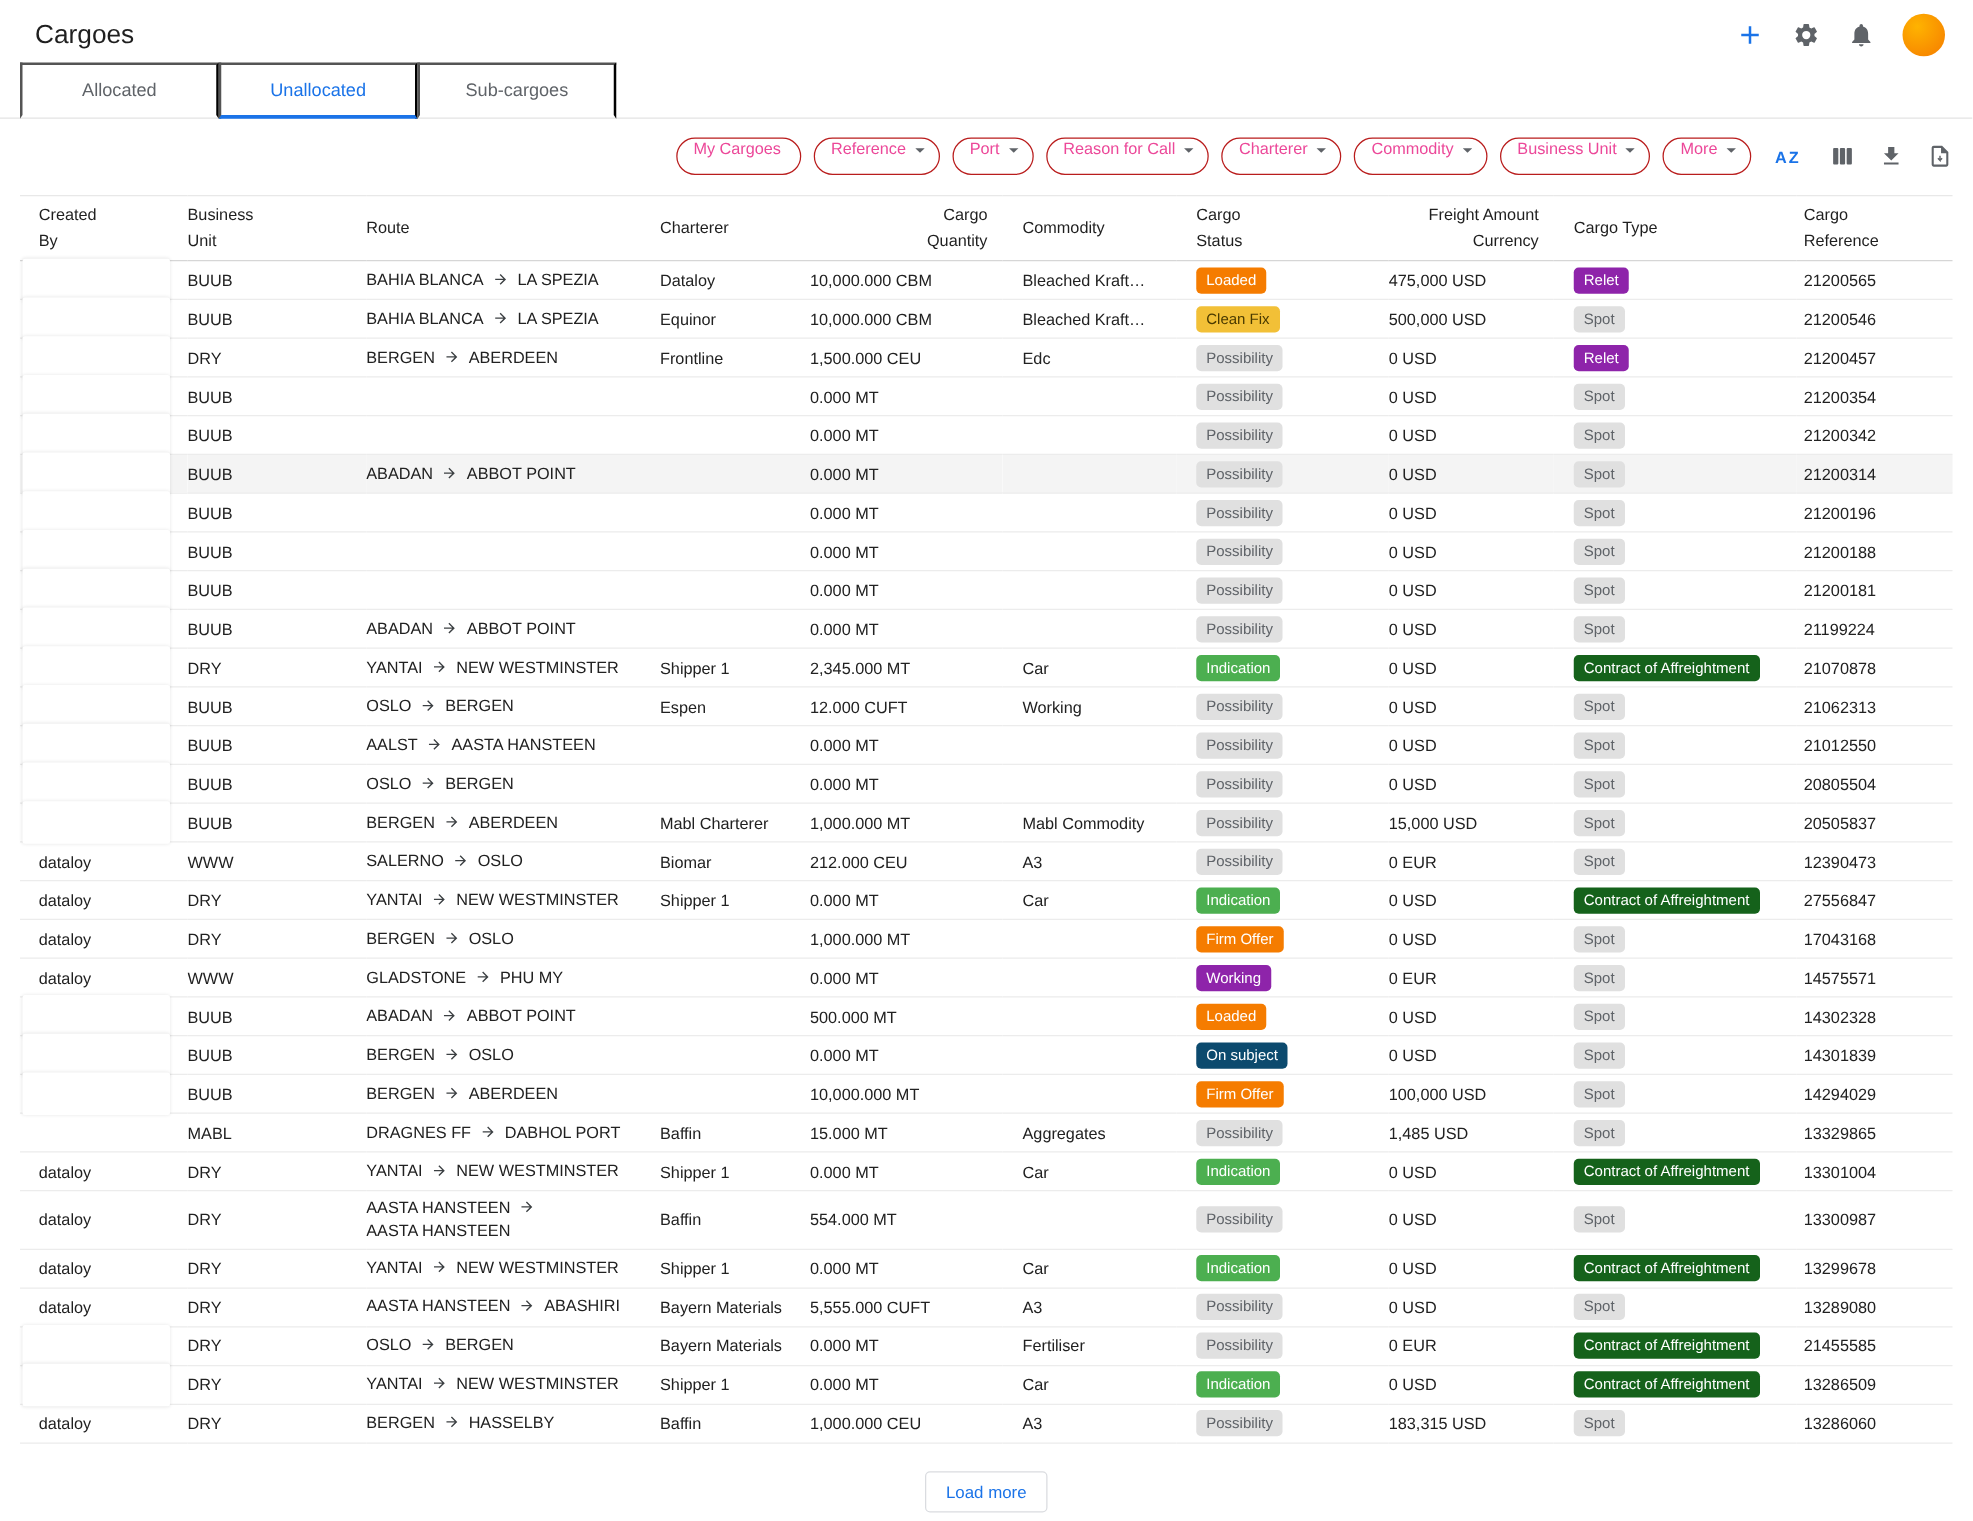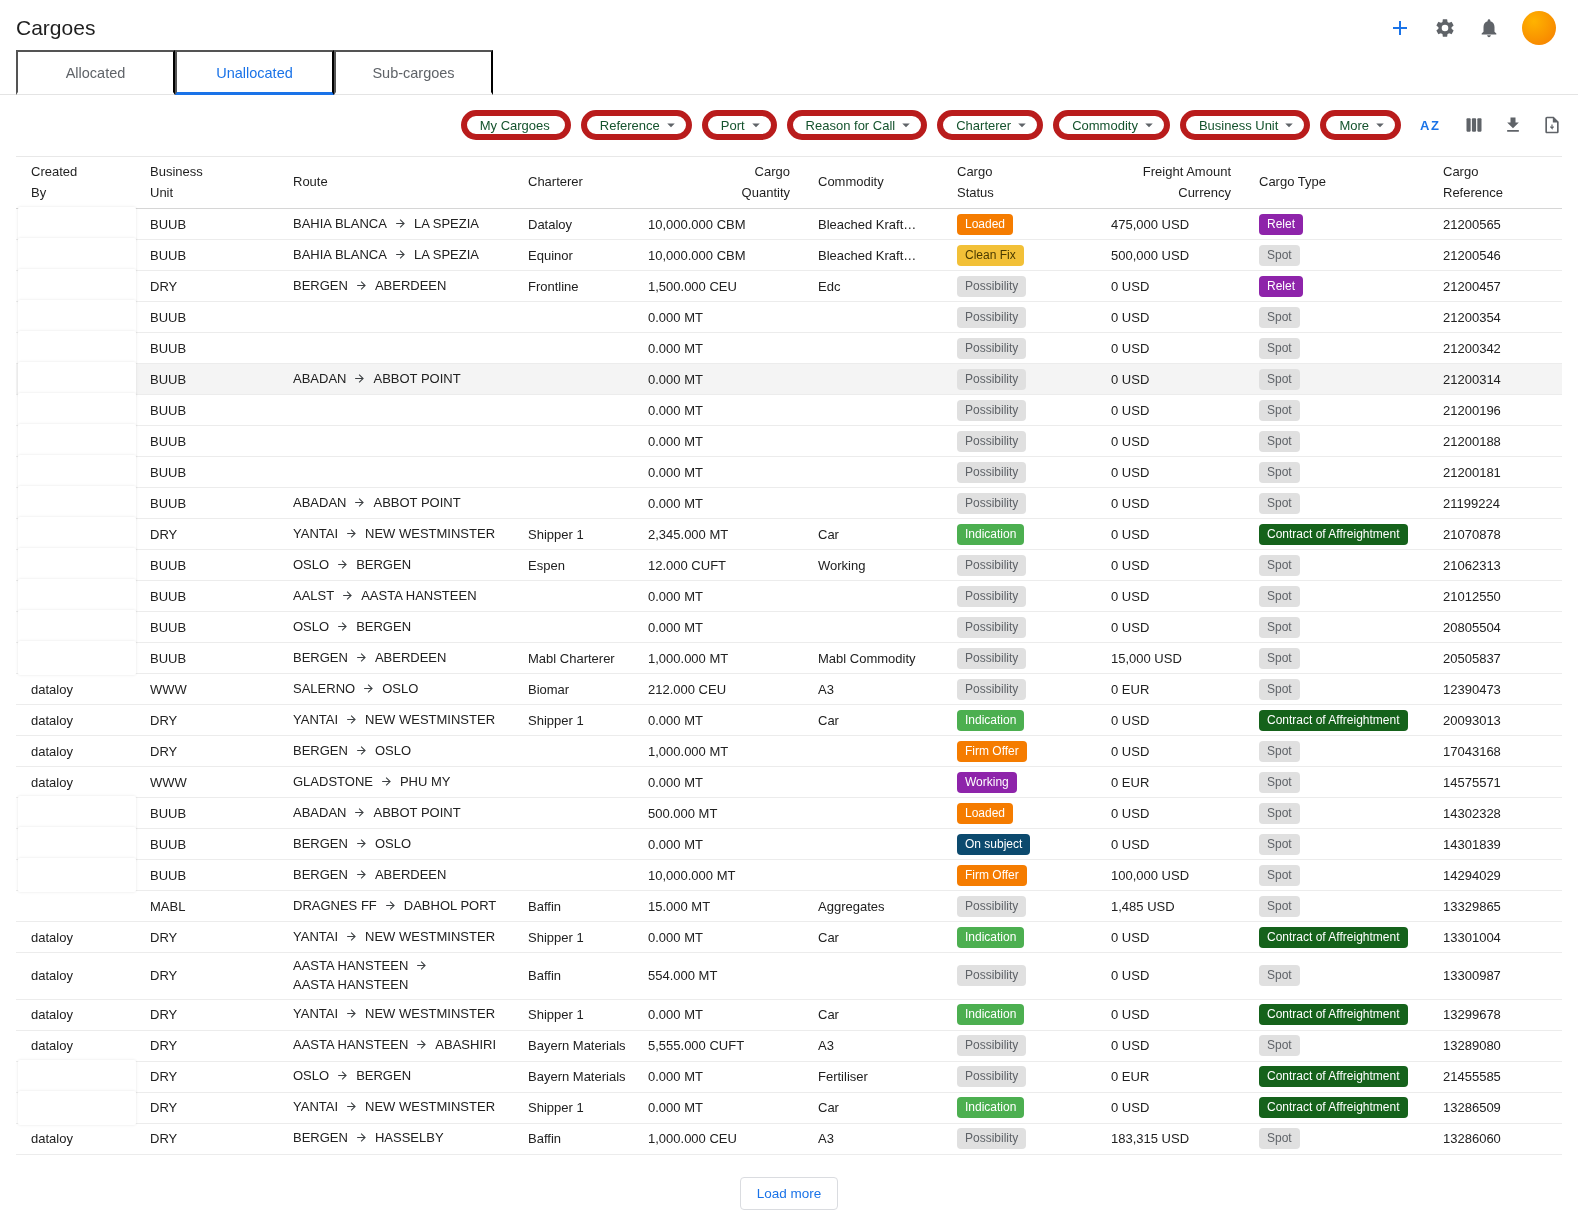--- a/index.html
+++ b/index.html
@@ -1,37 +1,37 @@
 <!DOCTYPE html>
 <html><head>
 <meta charset="utf-8">
 <style>
   *{box-sizing:border-box}
   html,body{margin:0;padding:0}
   body{width:1578px;background:#fff;color:#202124;font-family:"Liberation Sans","DejaVu Sans",sans-serif;font-size:13px}
 
   
   .topbar{display:flex;align-items:center;justify-content:space-between;padding:12px 22px 6px 16px;height:50px}
-  .topbar h1{font-size:21px;font-weight:500;margin:0;color:#1f1f1f}
+  .topbar h1{font-size:21px;font-weight:500;margin:12px;color:#1f1f1f}
   .topbar-actions{display:flex;align-items:center;gap:22px}
   .icon-btn{background:none;border:none;padding:0;margin:0;cursor:pointer;display:flex;align-items:center}
   .avatar{width:34px;height:34px;border-radius:50%;background:radial-gradient(circle at 35% 30%,#ffb300,#f57c00);border:none;cursor:pointer}
 
   
   .tabs{display:flex;border-bottom:1px solid #e4e4e4;padding-left:16px}
   .tab{min-width:159px;text-align:center;padding:13px 0 11px;font-size:14.5px;font-weight:500;color:#5f6368;cursor:pointer;border-bottom:3px solid transparent;margin-bottom:-1px;background:none;font-family:inherit}
   .tab.active{color:#1a73e8;border-bottom-color:#1a73e8}
 
   
   .toolbar{display:flex;align-items:center;padding:15px 16px 12px}
   .searchbox{display:flex;align-items:center;width:297px;height:37px;border:1px solid #d8d8d8;border-radius:6px;background:#f7f7f7;padding:0 10px 0 14px}
   .searchbox input{flex:1;border:none;background:transparent;outline:none;font-size:14px;color:#202124;font-family:inherit;min-width:0}
   .searchbox input::placeholder{color:#767676}
   .chips{display:flex;align-items:center;gap:10px;margin-left:auto}
-  .chip{display:flex;align-items:center;height:30px;padding:0 6px 0 13px;border:6px solid #b91c1c;border-radius:16px;background:#fff;font-size:13px;color:#14532d;cursor:pointer;white-space:nowrap;font-family:inherit}
+  .chip{display:flex;height:30px;padding:0 6px 0 13px;border:1px solid #b91c1c;border-radius:16px;background:#fff;font-size:13px;color:#ec4899;cursor:pointer;white-space:nowrap;font-family:inherit}
   .chip .chip-label{padding-right:2px}
   .chip.no-arrow{padding-right:13px}
   .toolbar-icons{display:flex;align-items:center;gap:19px;margin-left:18px}
 
   
   table.cargo{width:1546px;margin:4px 16px 0;border-collapse:collapse;table-layout:fixed;font-size:13px}
   thead th{font-weight:500;color:#1f1f1f;text-align:left;vertical-align:middle;white-space:pre-line;line-height:1.6;height:52px;padding:4px 12px 4px 0;border-top:1px solid #e8e8e8;border-bottom:1px solid #d6d6d6}
   tbody td{height:31px;padding:2px 12px 2px 0;border-bottom:1px solid #ececec;vertical-align:middle;white-space:nowrap;overflow:hidden;text-overflow:ellipsis;color:#212121}
   th:first-child,td:first-child{padding-left:15px}
   th:nth-child(6),td:nth-child(6),th:nth-child(7),td:nth-child(7),th:nth-child(9),td:nth-child(9){padding-left:16px}
@@ -441,21 +441,21 @@
     <td class="c-bu">DRY</td>
     <td class="c-route"><span class="route-from">YANTAI</span><svg class="route-arrow" viewBox="0 0 24 24">
             <path d="M4 11h12.17l-5.58-5.59L12 4l8 8-8 8-1.41-1.41L16.17 13H4z"></path>
           </svg><span class="route-to">NEW WESTMINSTER</span></td>
     <td class="c-charterer">Shipper 1</td>
     <td class="c-qty">0.000 MT</td>
     <td class="c-commodity">Car</td>
     <td class="c-status"><span class="badge badge-status" style="background: rgb(76, 175, 80); color: rgb(255, 255, 255);">Indication</span></td>
     <td class="c-freight">0 USD</td>
     <td class="c-type"><span class="badge badge-type" style="background: rgb(21, 98, 27); color: rgb(255, 255, 255);">Contract of Affreightment</span></td>
-    <td class="c-ref">20093013</td>
+    <td class="c-ref">27556847</td>
   </tr>
       <tr>
     <td class="c-created">dataloy</td>
     <td class="c-bu">DRY</td>
     <td class="c-route"><span class="route-from">BERGEN</span><svg class="route-arrow" viewBox="0 0 24 24">
             <path d="M4 11h12.17l-5.58-5.59L12 4l8 8-8 8-1.41-1.41L16.17 13H4z"></path>
           </svg><span class="route-to">OSLO</span></td>
     <td class="c-charterer"></td>
     <td class="c-qty">1,000.000 MT</td>
     <td class="c-commodity"></td>

